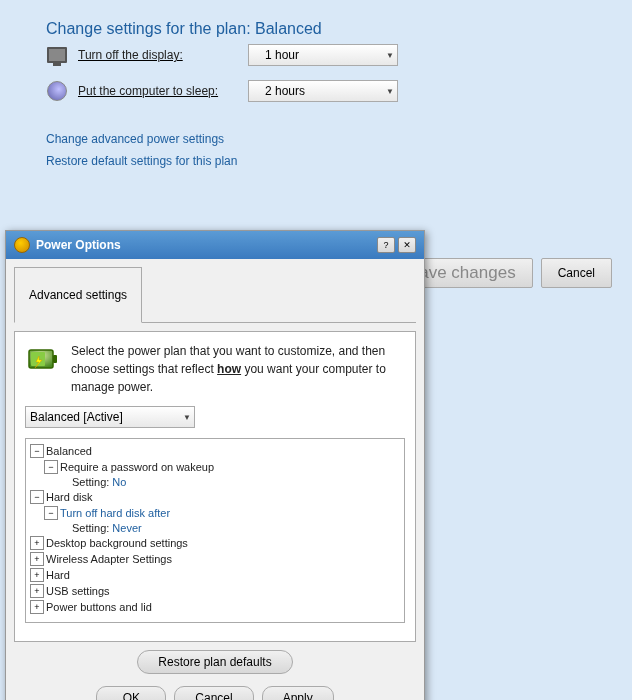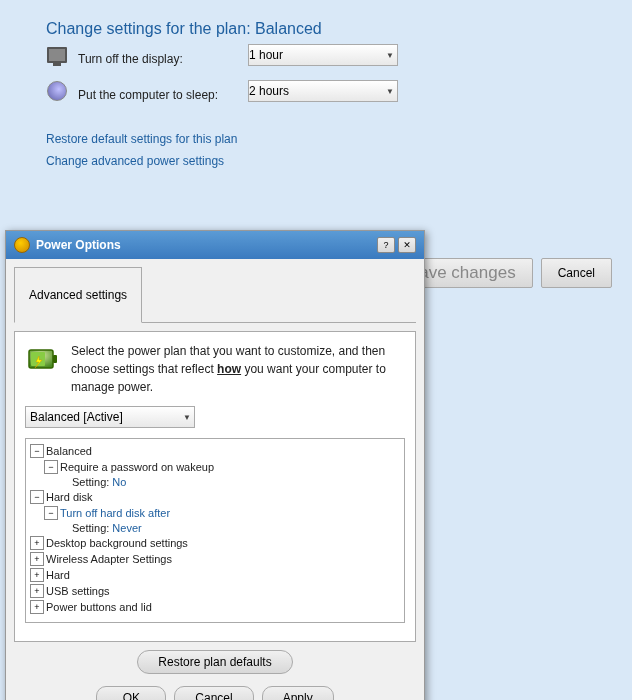--- a/index.html
+++ b/index.html
@@ -29,22 +29,23 @@
     }
 
     .page-subtitle {
       color: #222;
       font-size: 12px;
       margin-bottom: 22px;
     }
 
     .setting-row {
       display: flex;
-      align-items: flex-end;
+      align-items: center;
       margin-bottom: 14px;
+      text-decoration: underline;
     }
 
     .setting-icon {
       width: 22px;
       height: 22px;
       margin-right: 10px;
       flex-shrink: 0;
       display: flex;
       align-items: center;
       justify-content: center;
@@ -82,21 +83,21 @@
       min-width: 170px;
       font-size: 12px;
     }
 
     .dropdown-select {
       width: 150px;
       height: 22px;
       border: 1px solid #aaa;
       background: linear-gradient(to bottom, #fff, #e8e8e8);
       font-size: 12px;
-      padding: 1px 0;
+      padding: 1px 16px;
       cursor: pointer;
       appearance: none;
       -webkit-appearance: none;
       position: relative;
     }
 
     .dropdown-wrapper {
       position: relative;
       display: inline-block;
     }
@@ -431,24 +432,24 @@
         <option>1 hour</option>
         <option>Never</option>
       </select>
       <span class="dropdown-arrow">▼</span>
     </div>
   </div>
 
   <div style="height: 16px;"></div>
 
   <div class="link-row">
-    <a class="link-text">Restore default settings for this plan</a>
+    <a class="link-text">Change advanced power settings</a>
   </div>
   <div class="link-row">
-    <a class="link-text">Change advanced power settings</a>
+    <a class="link-text">Restore default settings for this plan</a>
   </div>
 </div>
 
 <div class="save-cancel-row">
   <button class="btn-save">Save changes</button>
   <button class="btn-cancel-bg">Cancel</button>
 </div>
 
 <div class="dialog-overlay">
 

